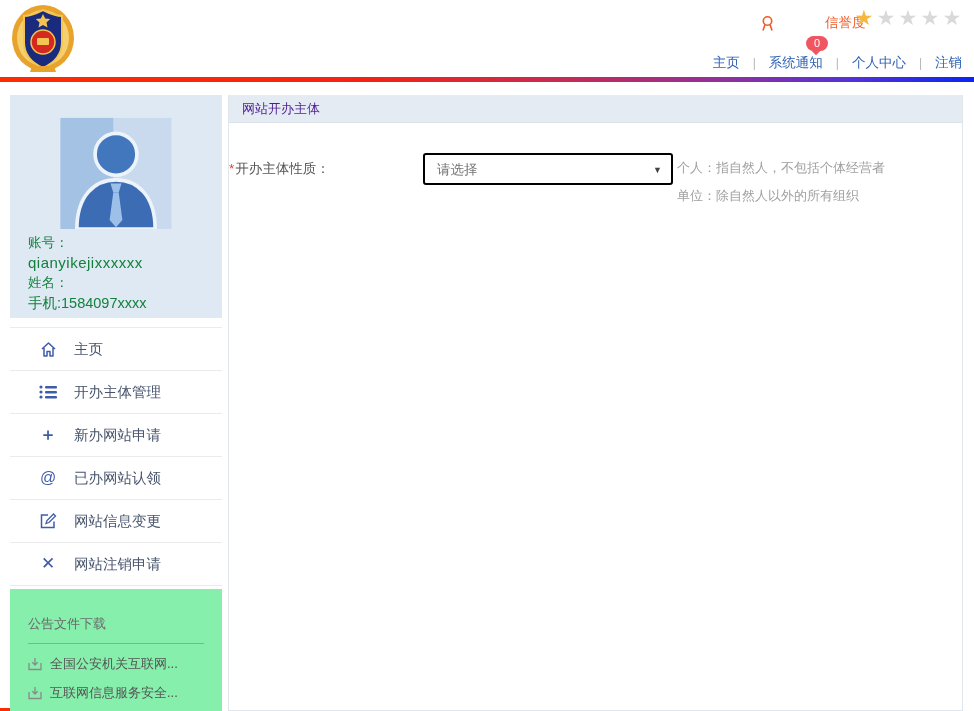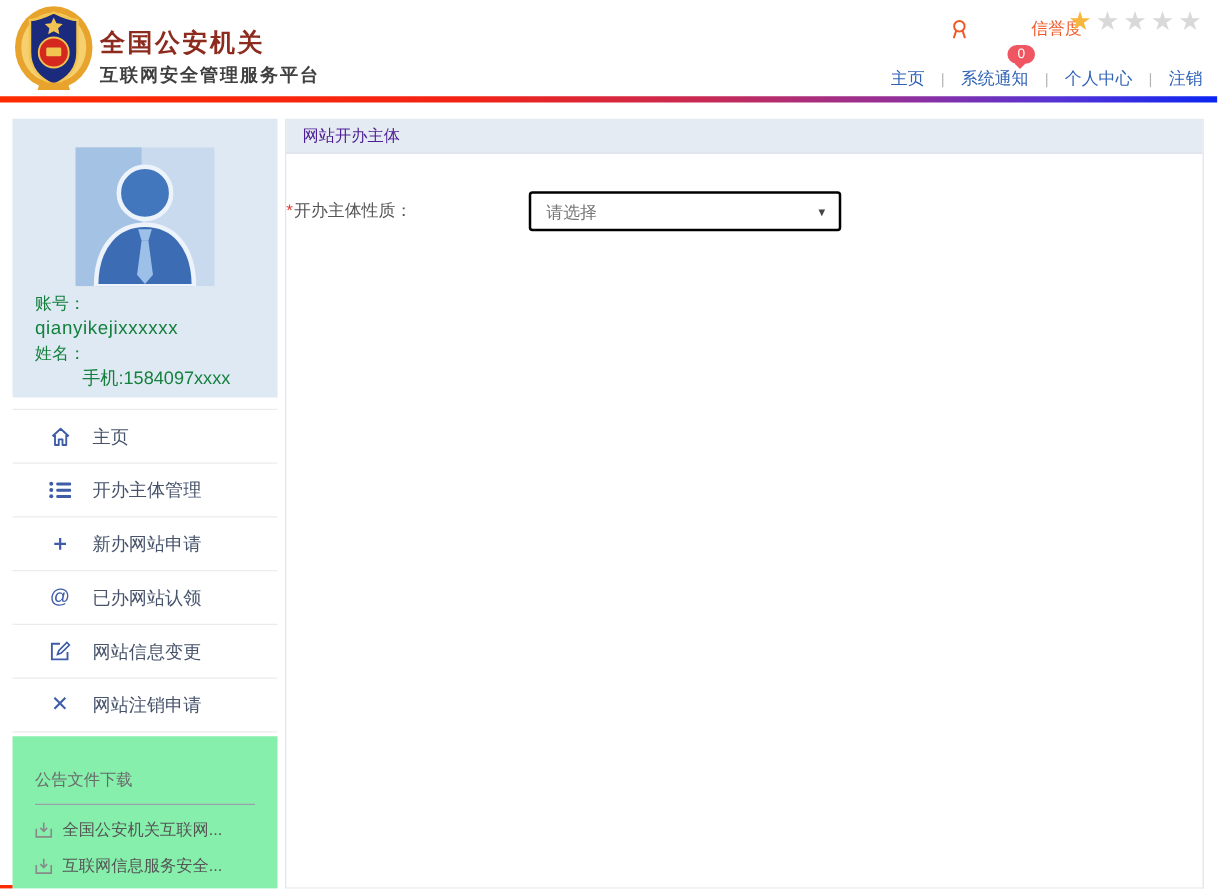--- a/index.html
+++ b/index.html
@@ -32,21 +32,21 @@
 
   .bottom-sliver { position:absolute; left:0; bottom:0; width:10px; height:3px; background:#ff2b00; }
 
   
   .sidebar { position:absolute; left:10px; top:95px; width:212px; height:616px; }
   .profile { width:212px; height:223px; background:#dee9f3; }
   .avatar { display:block; margin:0 auto; padding-top:12px; width:122px; height:134px; }
   .profile-lines { margin:4px 0 0 18px; color:#15803d; }
   .p-label { font-size:13.5px; line-height:20px; }
   .p-value { font-size:15px; line-height:20px; letter-spacing:.5px; }
-  .p-phone { font-size:14.5px; line-height:20px;text-align:center; }
+  .p-phone { font-size:14.5px; line-height:20px; }
 
   .menu { margin-top:9px; border-top:1px solid #ebebeb; background:#fff; }
   .menu-item { height:43px; display:flex; align-items:center; padding-left:28px; border-bottom:1px solid #ebebeb; cursor:pointer; }
   .mi-icon { width:20px; height:20px; display:flex; align-items:center; justify-content:center; color:#3e5ca8; }
   .mi-glyph { font-size:17px; font-weight:bold; color:#3e5ca8; line-height:20px; }
   .mi-glyph.at { font-size:16px; font-weight:normal; }
   .mi-label { margin-left:16px; font-size:14.5px; color:#46536b; }
 
   .downloads { position:absolute; left:0; top:494px; width:212px; height:122px; background:#86efac; }
   .dl-title { padding:26px 0 0 18px; font-size:13px; color:#6a6a6a; }
@@ -75,24 +75,20 @@
       <ellipse cx="33" cy="34" rx="31" ry="33" fill="#e8a32c"></ellipse>
       <ellipse cx="33" cy="34" rx="26" ry="28" fill="#f6cf6e"></ellipse>
       <path d="M33 6 C45 12 52 12 52 12 L52 38 C52 52 42 60 33 64 C24 60 14 52 14 38 L14 12 C14 12 21 12 33 6 Z" fill="#1a2a7c" stroke="#f0c círc55" stroke-width="0"></path>
       <path d="M33 6 C45 12 52 12 52 12 L52 38 C52 52 42 60 33 64 C24 60 14 52 14 38 L14 12 C14 12 21 12 33 6 Z" fill="#1a2a7c" stroke="#f2c553" stroke-width="2"></path>
       <path d="M33 10 l2.2 4.6 5 .5 -3.7 3.4 1 4.9 -4.5-2.5 -4.5 2.5 1-4.9 -3.7-3.4 5-.5 Z" fill="#f2c553"></path>
       <circle cx="33" cy="38" r="12" fill="#d5281e" stroke="#f2c553" stroke-width="1.5"></circle>
       <rect x="27" y="34" width="12" height="7" rx="1" fill="#f2c553"></rect>
       <path d="M22 62 L44 62 L46 68 L20 68 Z" fill="#e8a32c"></path>
     </svg>
 
-    <div class="brand">
-      <div class="brand-title">全国公安机关</div>
-      <div class="brand-subtitle">互联网安全管理服务平台</div>
-    </div>
 
     <div class="reputation">
       <svg class="medal-ic" viewBox="0 0 15 17">
         <circle cx="7.5" cy="6" r="4.2" fill="none" stroke="#f05a28" stroke-width="1.6"></circle>
         <path d="M5 9.5 L3 15.5 M10 9.5 L12 15.5" stroke="#f05a28" stroke-width="1.6" fill="none"></path>
       </svg>
       <span class="rep-label">信誉度</span>
     </div>
 
     <div class="stars">
@@ -217,16 +213,20 @@
 
     <div class="field-label">
       <span class="req-mark">*</span><span>开办主体性质：</span>
     </div>
 
     <div class="select-box">
       <span>请选择</span>
       <span class="select-arrow">▼</span>
     </div>
 
+    <div class="help">
+      <div>个人：指自然人，不包括个体经营者</div>
+      <div>单位：除自然人以外的所有组织</div>
+    </div>
   </div>
 
   <div class="bottom-sliver"></div>
 </div>
 
 </body></html>

